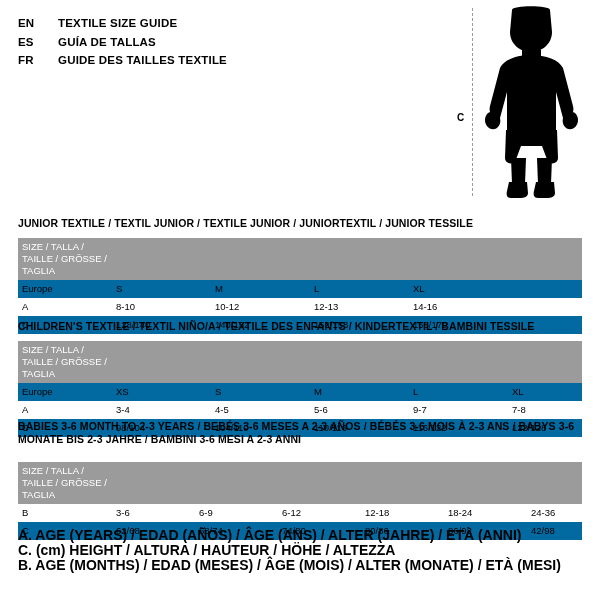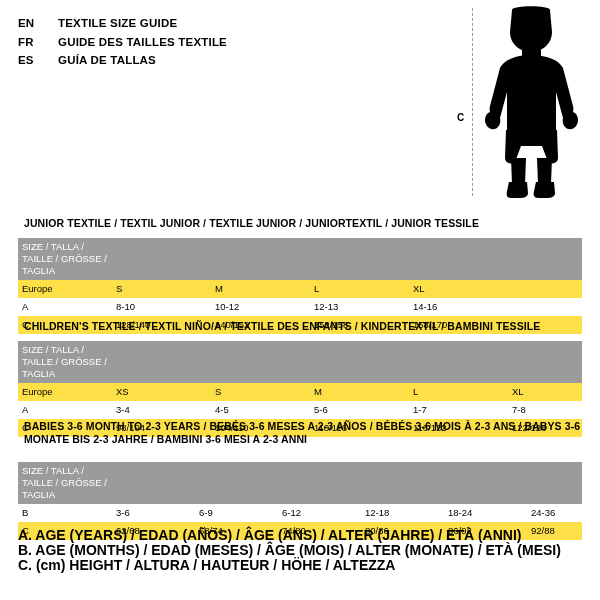--- a/index.html
+++ b/index.html
@@ -81,21 +81,20 @@
   
   .section-title {
     position: absolute;
     left: 18px;
     font-size: 10.5px;
     font-weight: bold;
     color: #000;
     letter-spacing: 0.1px;
     line-height: 14px;
     width: 565px;
-    margin-left: 6px;
   }
 
   
   table.size-table {
     position: absolute;
     left: 18px;
     width: 564px;
     border-collapse: collapse;
     font-size: 9.5px;
     color: #000;
@@ -107,21 +106,21 @@
   }
   tr.head-row td {
     background: #9b9b9b;
     color: #ffffff;
     font-weight: normal;
     font-size: 9.5px;
     padding: 3px 0 3px 4px;
     margin-top: 23px;
   }
   tr.light-row td {
-    background: #fde047;
+    background: #0369a1;
   }
   tr.white-row td {
     background: #ffffff;
   }
 
   
   .legend {
     position: absolute;
     left: 18px;
     width: 560px;
@@ -136,26 +135,26 @@
 <body>
 
 <div class="page">
 
   <div class="lang-block">
     <div class="lang-row">
       <span class="lang-code">EN</span>
       <span class="lang-title">TEXTILE SIZE GUIDE</span>
     </div>
     <div class="lang-row">
+      <span class="lang-code">ES</span>
+      <span class="lang-title">GUÍA DE TALLAS</span>
+    </div>
+    <div class="lang-row">
       <span class="lang-code">FR</span>
       <span class="lang-title">GUIDE DES TAILLES TEXTILE</span>
-    </div>
-    <div class="lang-row">
-      <span class="lang-code">ES</span>
-      <span class="lang-title">GUÍA DE TALLAS</span>
     </div>
   </div>
 
   <div class="figure-area">
     <div class="dashed-line"></div>
     <div class="c-label">C</div>
     <svg class="silhouette" width="110" height="195" viewBox="0 0 110 195">
       <g fill="#000000">
 
         <path d="M34 4 C34 -1 72 -1 72 4 L74 26 C74 38 64 46 53 46 C42 46 32 38 32 26 Z"></path>
@@ -239,21 +238,21 @@
       <td>S</td>
       <td>M</td>
       <td>L</td>
       <td>XL</td>
     </tr>
     <tr class="white-row">
       <td>A</td>
       <td>3-4</td>
       <td>4-5</td>
       <td>5-6</td>
-      <td>1-7</td>
+      <td>9-7</td>
       <td>7-8</td>
     </tr>
     <tr class="light-row">
       <td>C</td>
       <td>98/104</td>
       <td>104/110</td>
       <td>110/116</td>
       <td>116/122</td>
       <td>122/128</td>
     </tr>
@@ -282,24 +281,24 @@
       <td>18-24</td>
       <td>24-36</td>
     </tr>
     <tr class="light-row">
       <td>C</td>
       <td>62/68</td>
       <td>68/74</td>
       <td>74/80</td>
       <td>80/86</td>
       <td>86/92</td>
-      <td>92/88</td>
+      <td>42/98</td>
     </tr>
   </tbody>
     </table>
 
   <div class="legend" style="top:528px;">
     <div>A. AGE (YEARS) / EDAD (AÑOS) / ÂGE (ANS) / ALTER (JAHRE) / ETÀ (ANNI)</div>
+    <div>C. (cm) HEIGHT / ALTURA / HAUTEUR / HÖHE / ALTEZZA</div>
     <div>B. AGE (MONTHS) / EDAD (MESES) / ÂGE (MOIS) / ALTER (MONATE) / ETÀ (MESI)</div>
-    <div>C. (cm) HEIGHT / ALTURA / HAUTEUR / HÖHE / ALTEZZA</div>
   </div>
 
 </div>
 
 </body></html>

